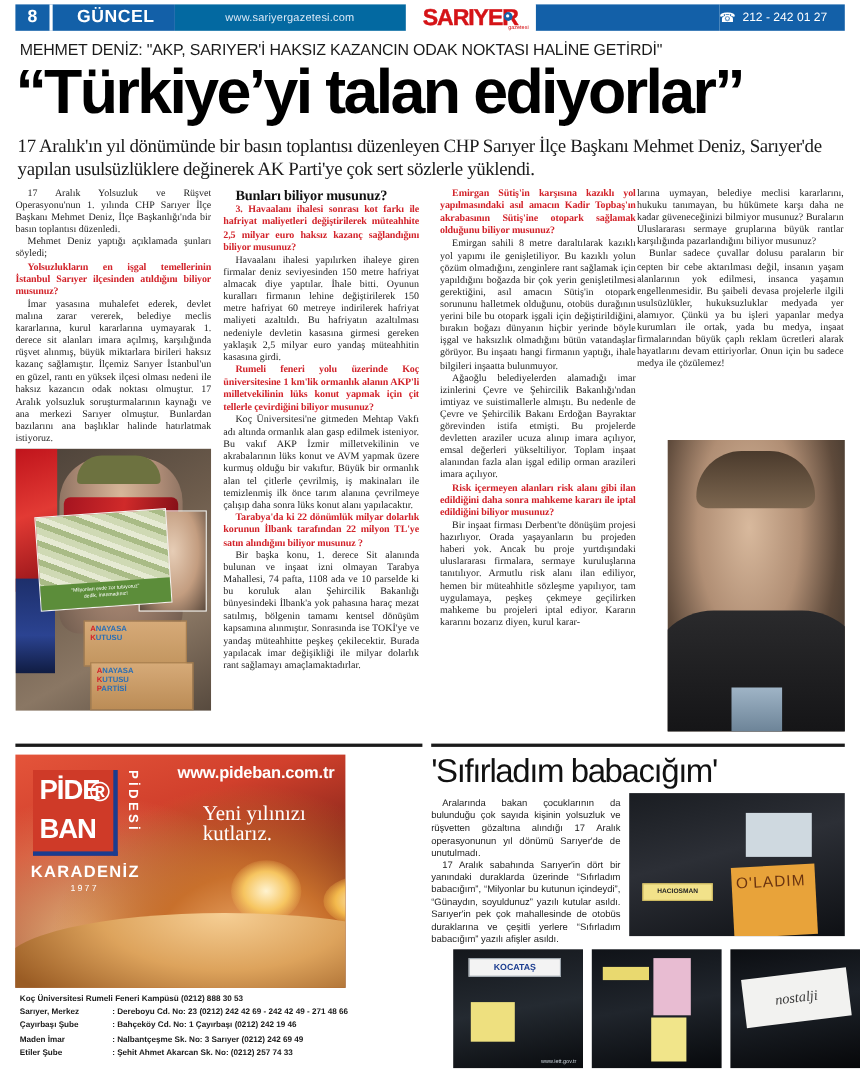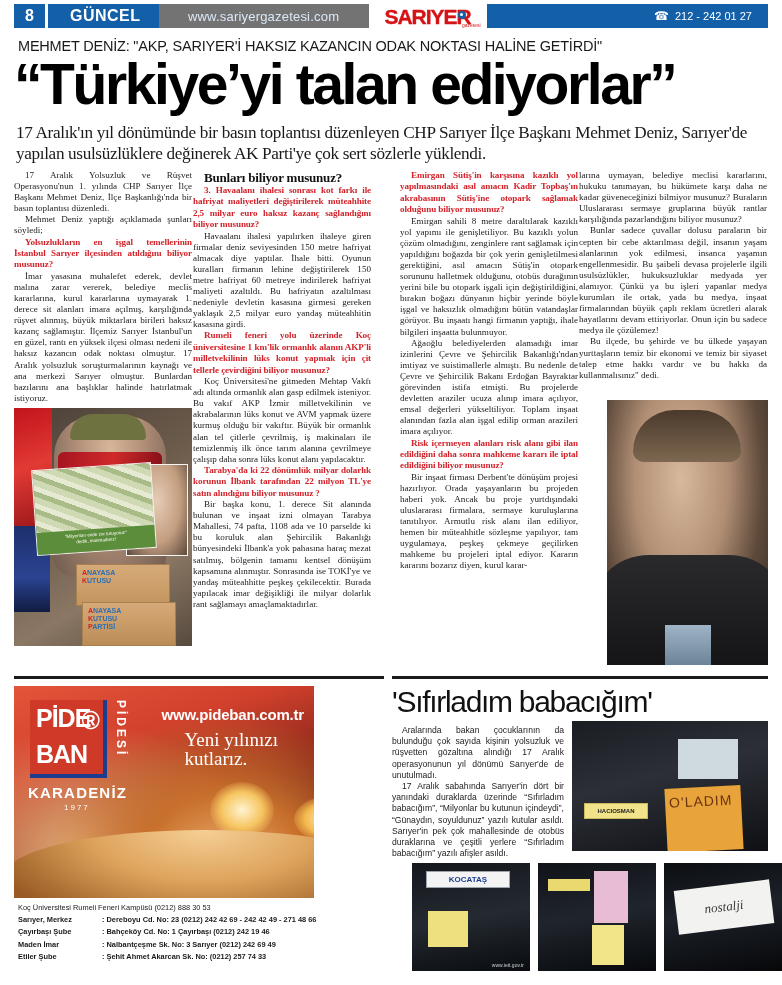--- a/index.html
+++ b/index.html
@@ -22,23 +22,23 @@
     font-family:"Liberation Sans", sans-serif; font-weight:bold; font-size:16px;
     border-right: 3px solid #fff;
   }
   .mh-section {
     background:#1360a8; color:#fff; padding: 0 18px 0 22px;
     display:flex; align-items:center;
     font-family:"Liberation Sans", sans-serif; font-weight:bold;
     font-size:16px; letter-spacing:.5px;
   }
   .mh-url {
-    background:#737373; color:#dbe9f7; flex: 0 0 210px;
+    background:#0369a1; color:#dbe9f7; flex: 0 0 210px;
     display:flex; align-items:center; justify-content:center;
-    font-family:"Liberation Sans", sans-serif; font-size:13px; letter-spacing:.2px;
+    font-family:"Liberation Sans", sans-serif; font-size:10px; letter-spacing:.2px;
   }
   .mh-logo {
     background:#ffffff; width:118px; display:flex; align-items:center;
     justify-content:center; position:relative;
   }
   .logo-word {
     font-family:"Liberation Sans", sans-serif; font-weight:bold; font-size:21px;
     color:#d51317; letter-spacing:-1px; line-height:1; position:relative;
     -webkit-text-stroke: 0.4px #d51317;
   }
@@ -81,21 +81,21 @@
   }
 
   
   .cols { position:absolute; left:14px; top:170px; width:754px; height:495px; }
   .col {
     position:absolute; top:0; width:178px; height:495px;
     font-size:9.1px; line-height:11.1px; text-align:justify;
     color:#1c1c1c; overflow:hidden;
   }
   .col.c1 { left:0px; }
-  .col.c2 { left:179px; }
+  .col.c2 { left:189px; }
   .col.c3 { left:386px; }
   .col.c4 { left:565px; width:188px; }
 
   .col p { text-indent: 11px; margin:0; }
   .col p.noind { text-indent:0; }
   .q {
     color:#d2232a; font-weight:bold; text-indent:0;
     line-height:11.4px; letter-spacing:-0.1px;
   }
   .subhead {
@@ -192,37 +192,37 @@
   .ad-karadeniz {
     position:absolute; left:14px; top:98px; color:#fff;
     font-family:"Liberation Sans", sans-serif; font-weight:bold; font-size:15px;
     letter-spacing:1.2px;
   }
   .ad-1977 {
     position:absolute; left:50px; top:117px; color:#fff;
     font-family:"Liberation Sans", sans-serif; font-size:8px; letter-spacing:2px;
   }
   .ad-web {
-    position:absolute; right:10px; top:20px; color:#fff;
+    position:absolute; right:10px; top:8px; color:#fff;
     font-family:"Liberation Sans", sans-serif; font-weight:bold; font-size:15px;
     letter-spacing:-0.2px;
   }
   .ad-wish {
     position:absolute; right:36px; top:44px; color:#fff; text-align:left;
     font-family:"Liberation Serif", serif; font-size:19px; line-height:19px;
   }
   .ad-contact {
     position:absolute; left:0; top:219px; width:370px; height:74px;
     font-family:"Liberation Sans", sans-serif; font-size:7.4px; line-height:12.2px;
     color:#1a1a1a; padding:4px 0 0 4px;
   }
   .ad-contact .row { display:flex; }
   .ad-contact .lbl { width:84px; font-weight:bold; }
   .ad-contact .val { flex:1; font-weight:bold; }
-  .ad-contact .first { font-weight:normal; }
+  .ad-contact .first { font-weight:bold; }
 
   
   .story2 {
     position:absolute; left:392px; top:676px; width:376px; height:300px;
     border-top:3px solid #1a1a1a;
   }
   .story2-title {
     margin-top:6px;
     font-family:"Liberation Sans", sans-serif; font-size:30px; font-weight:normal;
     color:#111; letter-spacing:-1.3px; white-space:nowrap;
@@ -356,21 +356,20 @@
       <p class="q">Emirgan Sütiş'in karşısına kazıklı yol yapılmasındaki asıl amacın Kadir Topbaş'ın akrabasının Sütiş'ine otopark sağlamak olduğunu biliyor musunuz?</p>
       <p>Emirgan sahili 8 metre daraltılarak kazıklı yol yapımı ile genişletiliyor. Bu kazıklı yolun çözüm olmadığını, zenginlere rant sağlamak için yapıldığını boğazda bir çok yerin genişletilmesi gerektiğini, asıl amacın Sütiş'in otopark sorununu halletmek olduğunu, otobüs durağının yerini bile bu otopark işgali için değiştirildiğini, bırakın boğazı dünyanın hiçbir yerinde böyle işgal ve haksızlık olmadığını bütün vatandaşlar görüyor. Bu inşaatı hangi firmanın yaptığı, ihale bilgileri inşaatta bulunmuyor.</p>
       <p>Ağaoğlu belediyelerden alamadığı imar izinlerini Çevre ve Şehircilik Bakanlığı'ndan imtiyaz ve suistimallerle almıştı. Bu nedenle de Çevre ve Şehircilik Bakanı Erdoğan Bayraktar görevinden istifa etmişti. Bu projelerde devletten araziler ucuza alınıp imara açılıyor, emsal değerleri yükseltiliyor. Toplam inşaat alanından fazla alan işgal edilip orman arazileri imara açılıyor.</p>
       <p class="q">Risk içermeyen alanları risk alanı gibi ilan edildiğini daha sonra mahkeme kararı ile iptal edildiğini biliyor musunuz?</p>
       <p>Bir inşaat firması Derbent'te dönüşüm projesi hazırlıyor. Orada yaşayanların bu projeden haberi yok. Ancak bu proje yurtdışındaki uluslararası firmalara, sermaye kuruluşlarına tanıtılıyor. Armutlu risk alanı ilan ediliyor, hemen bir müteahhitle sözleşme yapılıyor, tam uygulamaya, peşkeş çekmeye geçilirken mahkeme bu projeleri iptal ediyor. Kararın kararını bozarız diyen, kurul karar-</p>
     </div>
 
     <div class="col c4">
       <p class="noind">larına uymayan, belediye meclisi kararlarını, hukuku tanımayan, bu hükümete karşı daha ne kadar güveneceğinizi bilmiyor musunuz? Buraların Uluslararası sermaye gruplarına büyük rantlar karşılığında pazarlandığını biliyor musunuz?</p>
       <p>Bunlar sadece çuvallar dolusu paraların bir cepten bir cebe aktarılması değil, insanın yaşam alanlarının yok edilmesi, insanca yaşamın engellenmesidir. Bu şaibeli devasa projelerle ilgili usulsüzlükler, hukuksuzluklar medyada yer alamıyor. Çünkü ya bu işleri yapanlar medya kurumları ile ortak, yada bu medya, inşaat firmalarından büyük çaplı reklam ücretleri alarak hayatlarını devam ettiriyorlar. Onun için bu sadece medya ile çözülemez!</p>
-      <p>Bu ilçede, bu şehirde ve bu ülkede yaşayan yurttaşların temiz bir ekonomi ve temiz bir siyaset talep etme hakkı vardır ve bu hakkı da kullanmalısınız" dedi.</p>
     </div>
   </div>
 
   <div class="photo-portrait">
     <div class="pf-hair"></div>
     <div class="pf-suit"></div>
     <div class="pf-shirt"></div>
   </div>
 
   <div class="ad">

